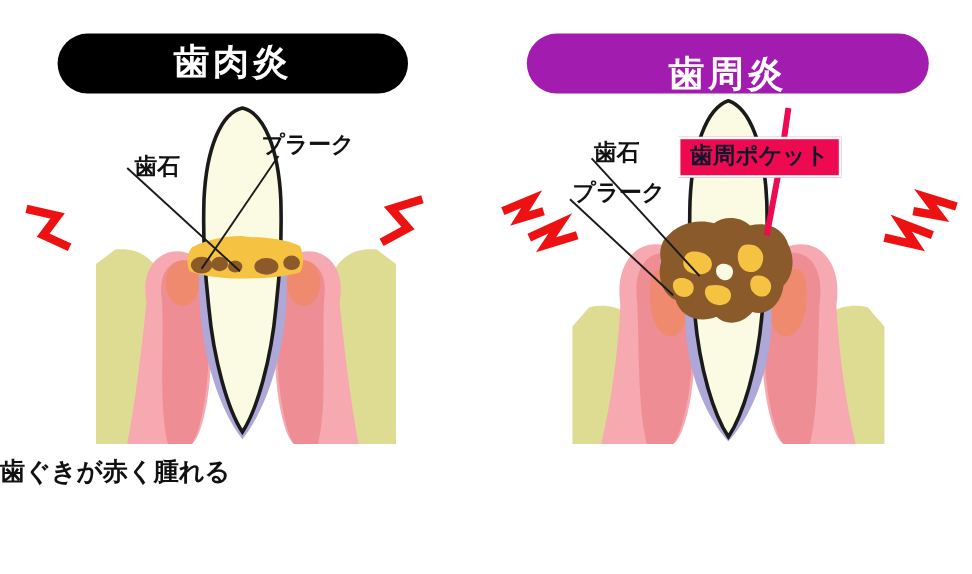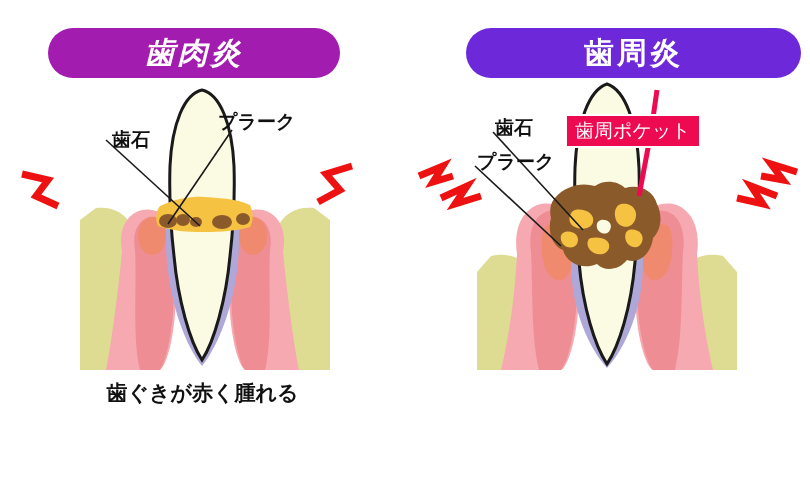--- a/index.html
+++ b/index.html
@@ -45,28 +45,28 @@
     font-size: 30px;
     font-weight: bold;
     letter-spacing: 3px;
     line-height: 1;
     white-space: nowrap;
   }
   .pill-gingivitis {
     left: 48px;
     top: 28px;
     width: 292px;
-    background: #a21caf;
-    font-style: italic;
+    background: #000000;
   }
   .pill-periodontitis {
-    left: 61px;
+    left: 34px;
     top: 28px;
     width: 335px;
-    background: #6d28d9;
+    background: #a21caf;
+    align-items: flex-end;
   }
 
   
   .diagram {
     position: absolute;
     left: 0;
     top: 80px;
     width: 405px;
     height: 290px;
   }
@@ -83,32 +83,32 @@
   }
   .badge {
     position: absolute;
     background: #EE0A50;
     border: 2px solid #ffffff;
     box-sizing: border-box;
     padding: 4px 8px 5px 8px;
     white-space: nowrap;
   }
   .badge-label {
-    color: #ffffff;
+    color: #0f172a;
     font-size: 19px;
-    font-weight: normal;
+    font-weight: bold;
     line-height: 1.1;
     letter-spacing: 0px;
   }
 
   
   .caption {
     position: absolute;
     width: 405px;
-    text-align: center;
+    text-align: left;
     font-size: 21px;
     font-weight: bold;
     color: #111111;
     line-height: 1.45;
   }
   .caption-line { display: block; white-space: nowrap; }
   .caption-left  { left: 0; top: 378px; }
 </style>
 </head>
 <body>

